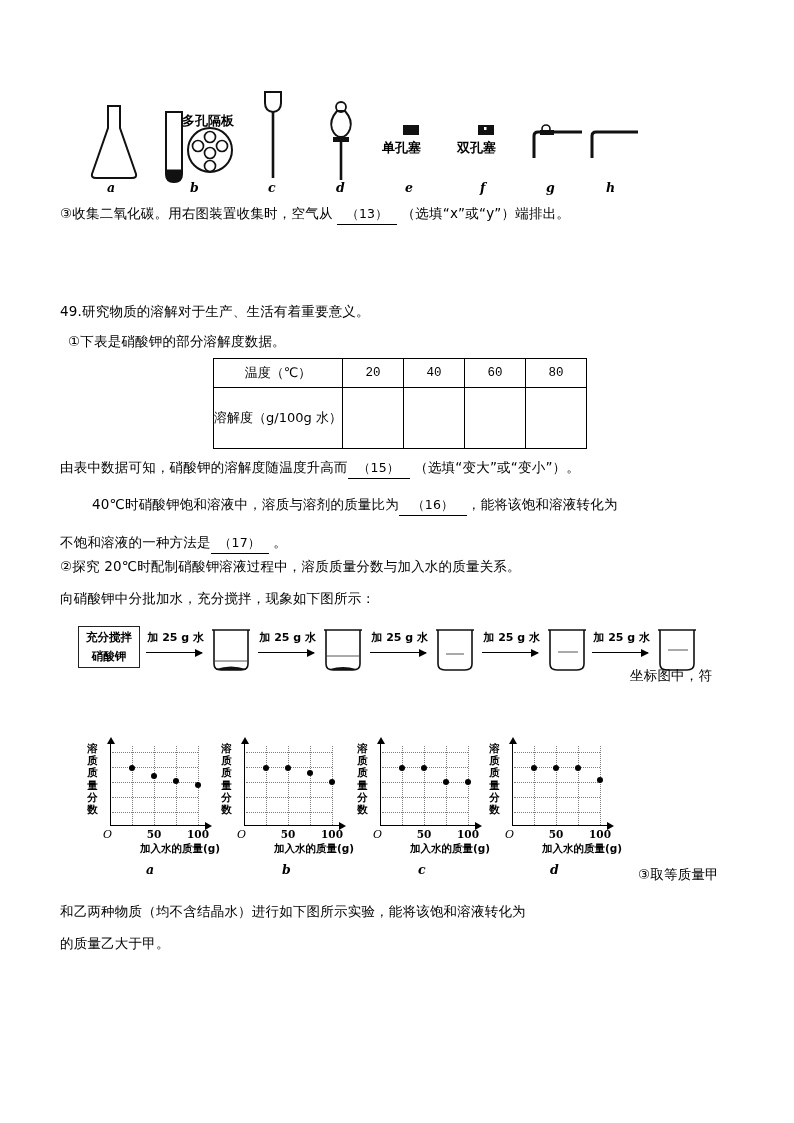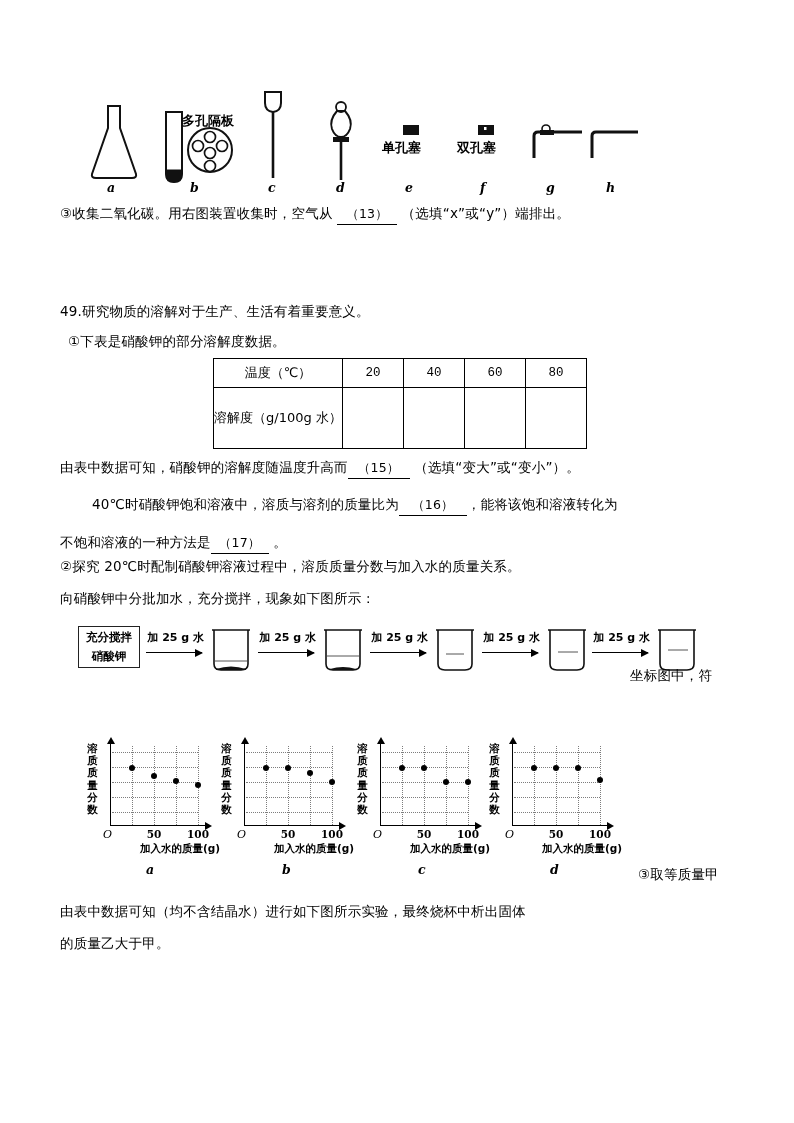--- a/index.html
+++ b/index.html
@@ -522,16 +522,16 @@
       <div class="pt" style="left:96px;top:38px;"></div>
       <div class="origin">O</div>
       <div class="xtick" style="left:52px;">50</div>
       <div class="xtick" style="left:96px;">100</div>
     </div>
     <div class="xlab">加入水的质量(g)</div>
   </div>
   <div class="chart-name" style="left:550px;top:862px;">d</div>
 
   <div class="para" style="left:638px;top:864px;">③取等质量甲</div>
-  <div class="para" style="left:60px;top:901px;">由表中数据可知（均不含结晶水）进行如下图所示实验，最终烧杯中析出固体</div>
+  <div class="para" style="left:60px;top:901px;">和乙两种物质（均不含结晶水）进行如下图所示实验，能将该饱和溶液转化为</div>
   <div class="para" style="left:60px;top:933px;">的质量乙大于甲。</div>
 
 </div>
 
 </body></html>

